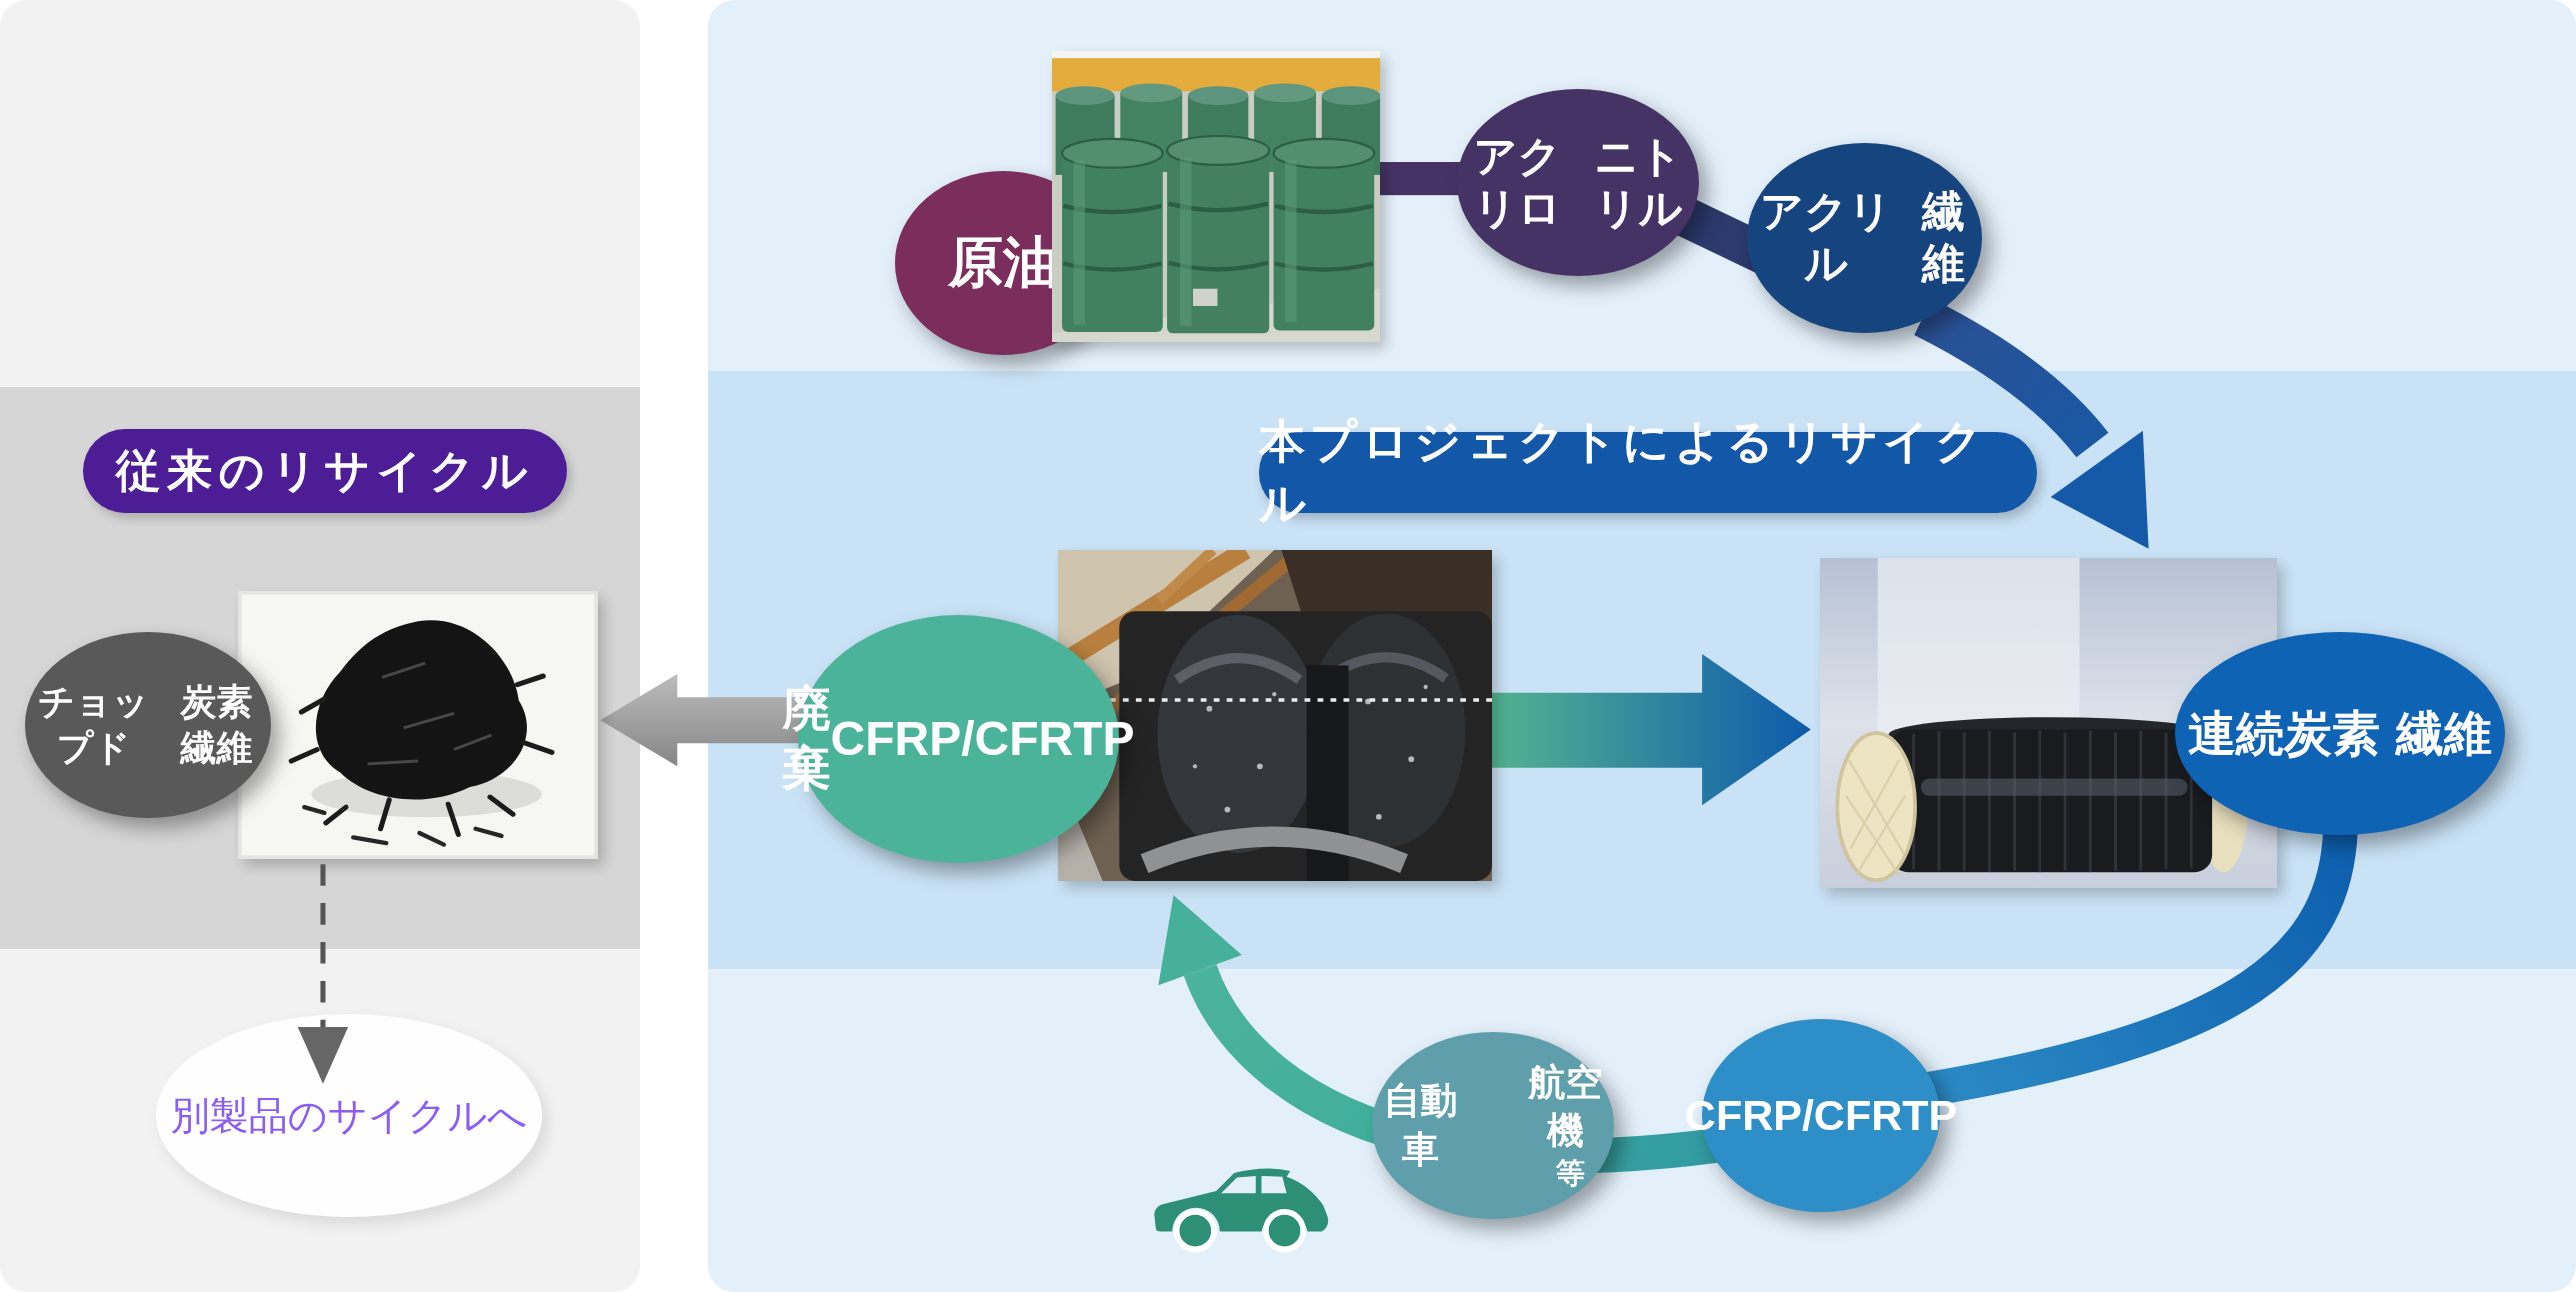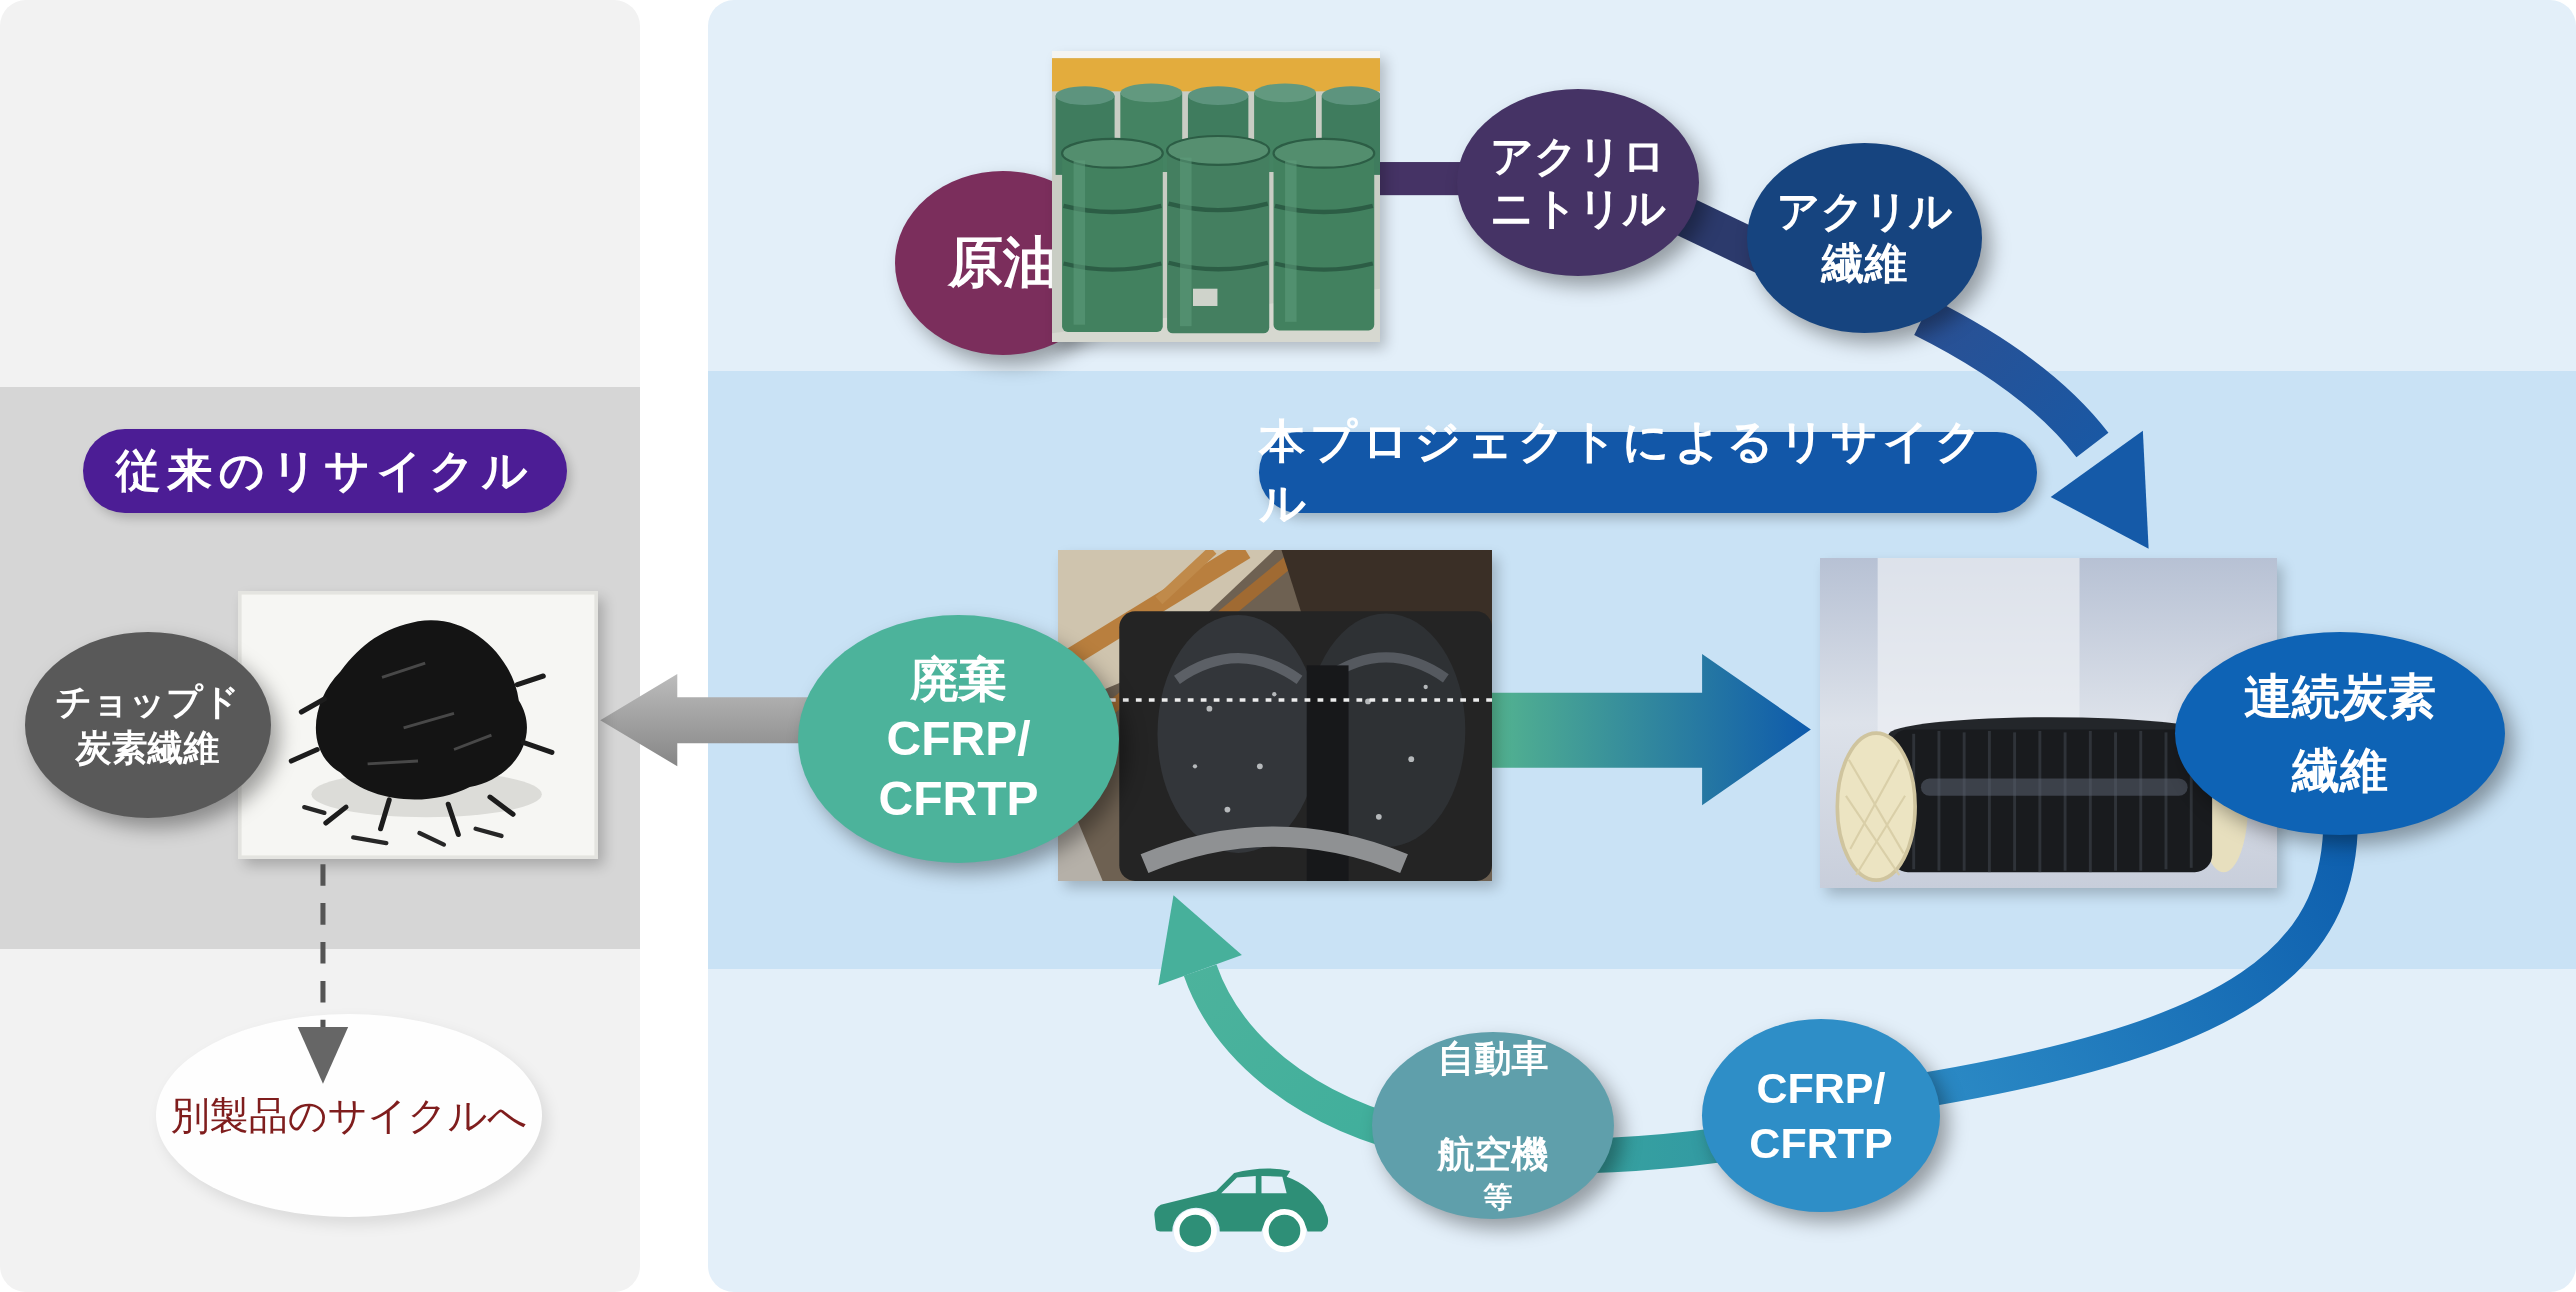--- a/index.html
+++ b/index.html
@@ -12,21 +12,21 @@
   #left-band{position:absolute;left:0;top:387px;width:100%;height:562px;background:#d6d6d6;}
   #right-panel{left:708px;top:0;width:1868px;height:1292px;background:#e3eff9;}
   #right-band{position:absolute;left:0;top:371px;width:100%;height:598px;background:#c9e2f5;}
 
   
   svg.layer{position:absolute;left:0;top:0;width:2576px;height:1292px;}
   #connector-layer{z-index:1;}
   #front-layer{z-index:6;pointer-events:none;}
 
   
-  .node{position:absolute;border-radius:50%;display:flex;flex-direction:column;
+  .node{position:absolute;border-radius:50%;display:flex;flex-direction:row;
         align-items:center;justify-content:center;color:#ffffff;font-weight:700;
         text-align:center;z-index:4;box-shadow:8.6px 10px 19px rgba(0,0,0,0.35);}
   .node span{display:block;}
 
   
   .pill{position:absolute;display:flex;align-items:center;justify-content:center;
         color:#fff;font-weight:700;z-index:4;}
   #conventional-badge{left:83px;top:429px;width:484px;height:84px;border-radius:42px;
         font-size:45px;letter-spacing:6.5px;box-shadow:4.3px 5.8px 10px rgba(0,0,0,0.18);}
   #project-badge{left:1259px;top:432px;width:778px;height:81px;border-radius:40px;
@@ -35,21 +35,21 @@
   
   #crude-node{left:895px;top:171px;width:216px;height:184px;font-size:55px;z-index:2;}
   #acrylo-node{left:1457px;top:89px;width:242px;height:187px;font-size:43px;line-height:1.2;}
   #acrylic-node{left:1747px;top:143px;width:235px;height:190px;font-size:43px;line-height:1.2;}
   #waste-node{left:798px;top:615px;width:321px;height:248px;font-size:48px;line-height:1.24;}
   #continuous-node{left:2175px;top:632px;width:330px;height:203px;font-size:48px;line-height:1.2;gap:16px;}
   #cfrp-node{left:1702px;top:1019px;width:238px;height:193px;font-size:43px;line-height:1.26;}
   #usage-node{left:1372px;top:1032px;width:242px;height:187px;font-size:37px;line-height:1.3;gap:48px;}
   #usage-node .small{font-size:29px;margin-left:10px;}
   #chopped-node{left:24.5px;top:632px;width:246px;height:186px;font-size:36px;line-height:1.28;}
-  #other-node{left:156px;top:1014px;width:386px;height:203px;background:#fefefe;color:#7f1d1d;
+  #other-node{left:156px;top:1014px;width:386px;height:203px;background:#fefefe;color:#8b5cf6;
         font-weight:400;font-size:39px;z-index:2;box-shadow:5.8px 7.2px 14.4px rgba(0,0,0,0.10);}
 
   
   .photo{position:absolute;z-index:3;overflow:hidden;box-shadow:5.8px 7.2px 13px rgba(0,0,0,0.22);}
   #drums-photo{left:1052px;top:51px;width:328px;height:291px;}
   #engine-photo{left:1058px;top:550px;width:434px;height:331px;}
   #spool-photo{left:1820px;top:558px;width:457px;height:330px;}
   #chopped-photo{left:238px;top:591px;width:360px;height:268px;}
   .photo svg{display:block;width:100%;height:100%;}
 

